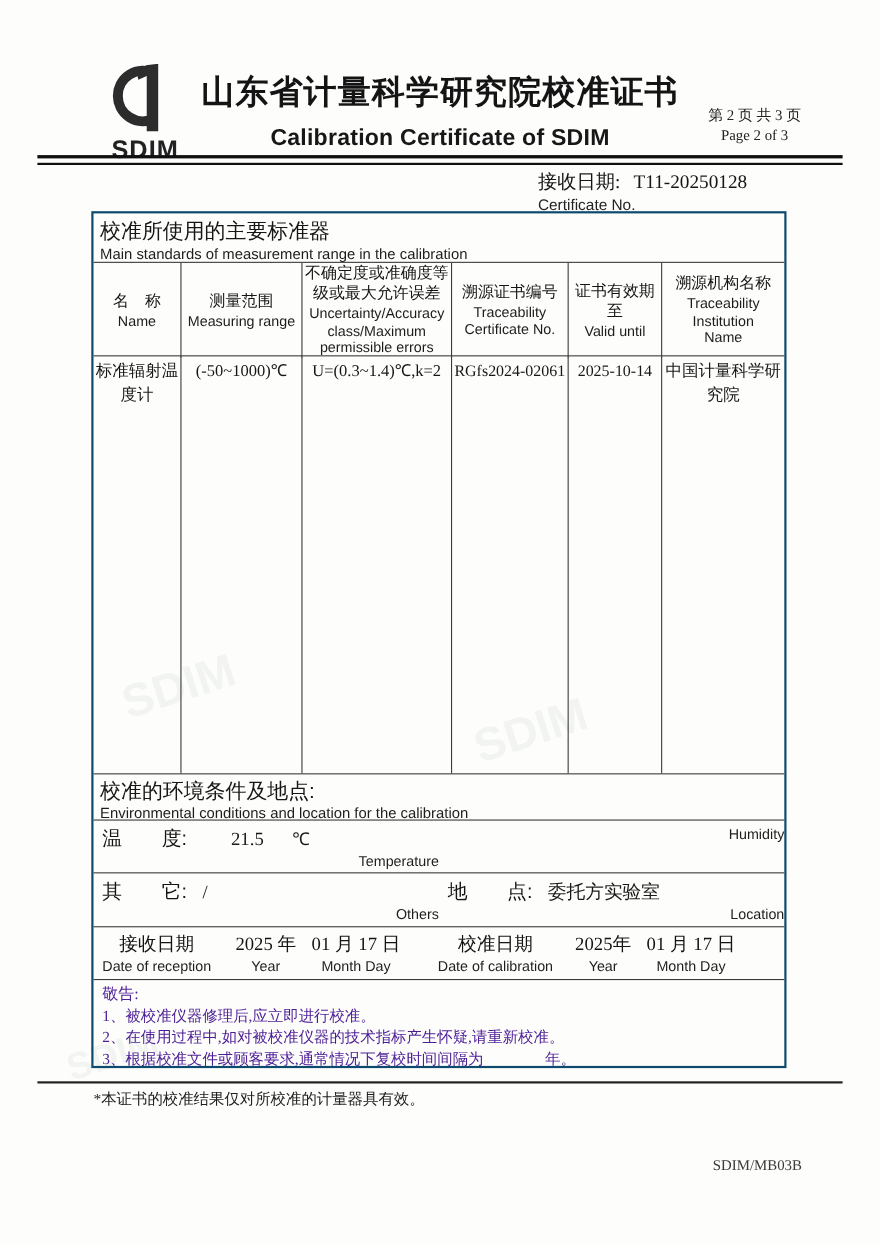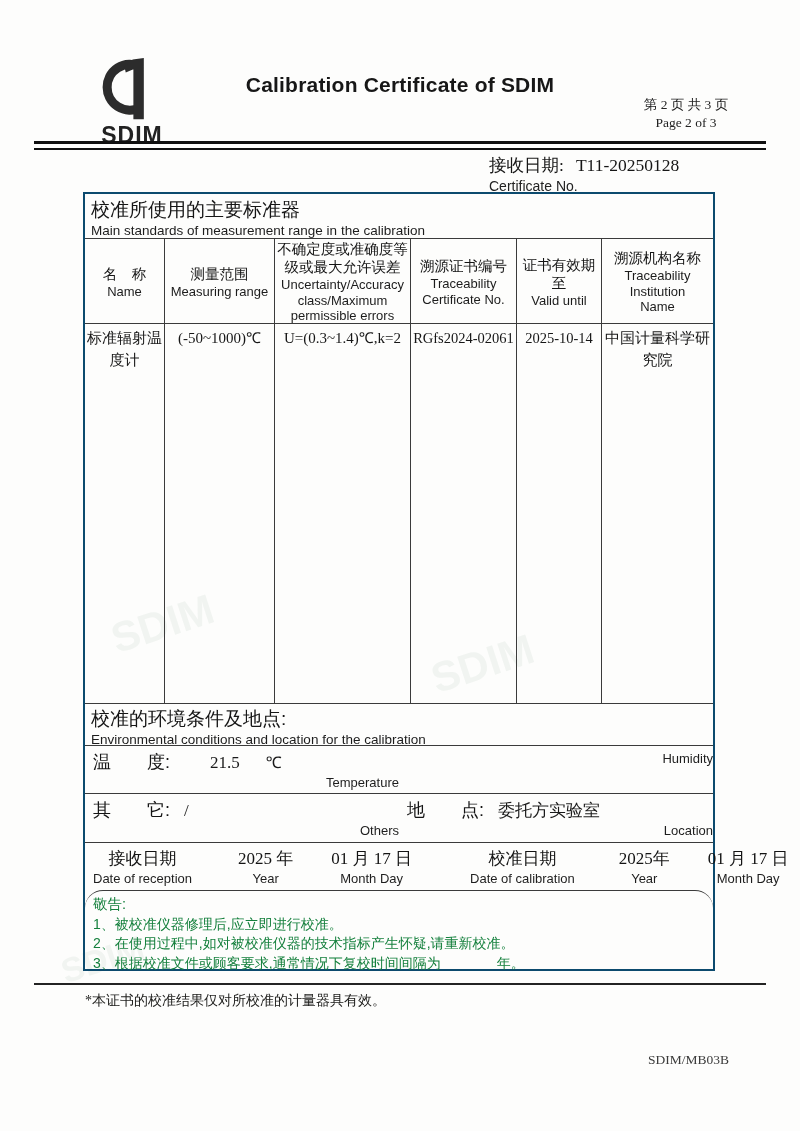--- a/index.html
+++ b/index.html
@@ -63,29 +63,29 @@
   .pair-row .half{width:50%;padding:4px 0 0 8px;box-sizing:border-box;text-align:right;}
   .pr-line1{display:flex;align-items:baseline;}
   .pr-label{font-family:"Liberation Sans",sans-serif;font-size:18px;color:#141414;}
   .pr-value{font-size:17px;margin-left:40px;}
   .pr-value.tight{margin-left:14px;}
   .pr-unit{font-size:16px;margin-left:26px;}
   .pr-en{font-family:"Liberation Sans",sans-serif;font-size:13px;color:#1e1e1e;margin-top:1px;}
 
   .others-row{flex:0 0 49px;height:49px;}
 
-  .dates-row{flex:0 0 48px;height:48px;display:flex;padding:4px 0 0 8px;box-sizing:border-box;gap:24px;}
+  .dates-row{flex:0 0 48px;height:48px;display:flex;padding:4px 0 0 8px;box-sizing:border-box;}
   .dpart{text-align:center;margin-right:14px;}
   .dpart .d-cn{font-size:17px;white-space:nowrap;color:#141414;}
   .dpart.lbl .d-cn{font-family:"Liberation Sans",sans-serif;}
   .dpart .d-en{font-family:"Liberation Sans",sans-serif;font-size:13px;color:#1e1e1e;margin-top:1px;white-space:nowrap;}
   .dpart.cal{margin-left:10px;}
 
   .notice-row{flex:0 0 79px;height:79px;padding:3px 8px 0 8px;
-              font-family:Liberation Sans, sans-serif;font-size:14px;line-height:1.42;color:#15803d;border-radius:18px;}
+              font-family:Liberation Serif, serif;font-size:14px;line-height:1.42;color:#4c1d95;}
   .notice-title{font-size:14.5px;}
 
   .rule-bottom{position:absolute;left:34px;top:983px;width:732px;border-top:2px solid #232323;}
   .footnotes{position:absolute;left:85px;top:991px;font-size:14px;line-height:1.4;color:#20201e;}
   .form-code{position:absolute;left:648px;top:1052px;font-size:13.5px;color:#3a3a3a;}
 </style>
 </head>
 <body>
 
 <div class="page">
@@ -96,20 +96,21 @@
 
   <div class="logo">
     <svg width="78" height="64" viewBox="0 0 110 92">
       <path d="M66 12 A33 33 0 1 0 66 72" fill="none" stroke="#2c2c2c" stroke-width="13"></path>
       <path d="M56 2 L72 0 L72 88 L57 88 L57 16 L46 21 L44 12 Z" fill="#2c2c2c"></path>
     </svg>
     <div class="logo-text">SDIM</div>
   </div>
 
   <div class="title-block">
+    <div class="title-cn">山东省计量科学研究院校准证书</div>
     <div class="title-en">Calibration Certificate of SDIM</div>
   </div>
 
   <div class="page-info">
     <div>第 2 页 共 3 页</div>
     <div>Page 2 of 3</div>
   </div>
 
   <div class="rule-double"></div>
 

